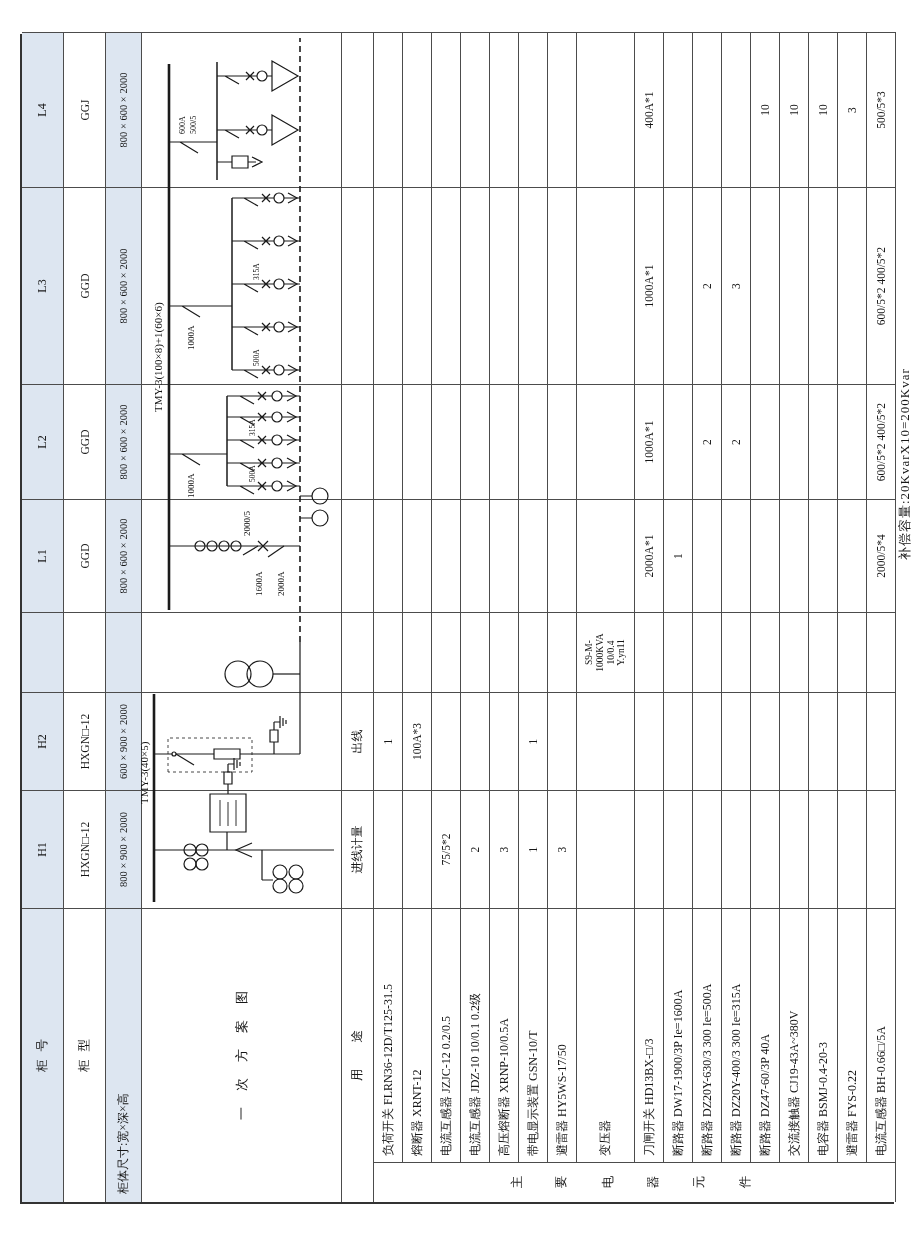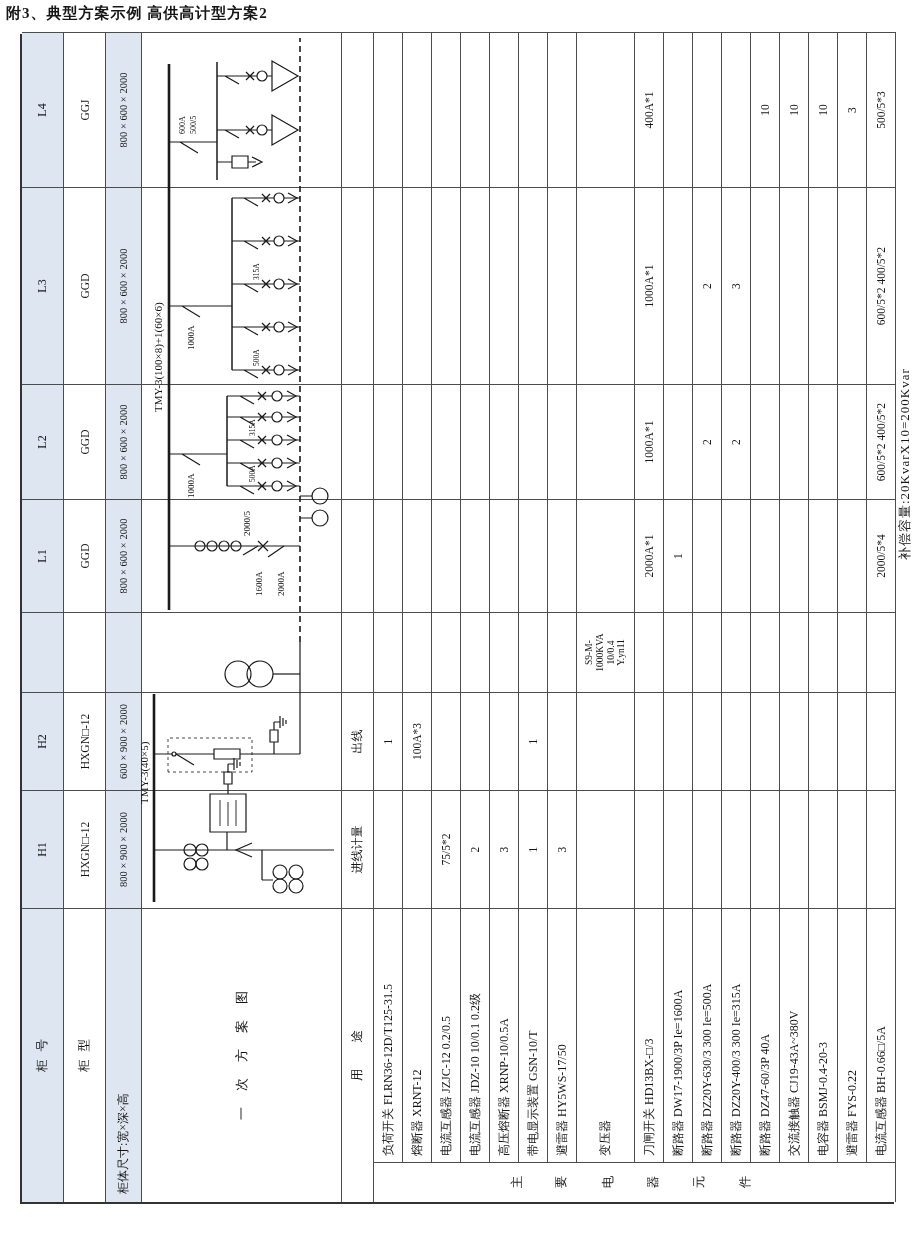--- a/index.html
+++ b/index.html
@@ -31,21 +31,20 @@
     letter-spacing:46px;font-size:12.5px;padding-top:4px;box-sizing:border-box;}
   #schematic{position:absolute;left:0;top:0;width:1170px;height:874px;z-index:5;pointer-events:none;}
   #schematic text{font-family:"Liberation Serif","DejaVu Serif",serif;fill:#111;}
   #footnote{position:absolute;left:644px;top:876px;width:520px;font-size:13px;letter-spacing:1px;white-space:nowrap;}
   svg *{vector-effect:non-scaling-stroke;}
 </style>
 </head>
 <body>
 
 <div id="page">
-  <div id="doc-title">附3、典型方案示例 高供高计型方案2</div>
 
   <div id="rotwrap">
     <div id="grid">
 
       <div class="cell shade lab ls8" style="grid-column:1/3;grid-row:1">柜号</div>
       <div class="cell lab ls8" style="grid-column:1/3;grid-row:2">柜型</div>
       <div class="cell shade dim-lab" style="grid-column:1/3;grid-row:3">柜体尺寸:宽×深×高</div>
       <div class="cell diag-lab" style="grid-column:1/3;grid-row:4">一次方案图</div>
       <div class="cell use-lab" style="grid-column:1/3;grid-row:5">用途</div>
       <div class="cell" id="strip">主要电器元件</div>

